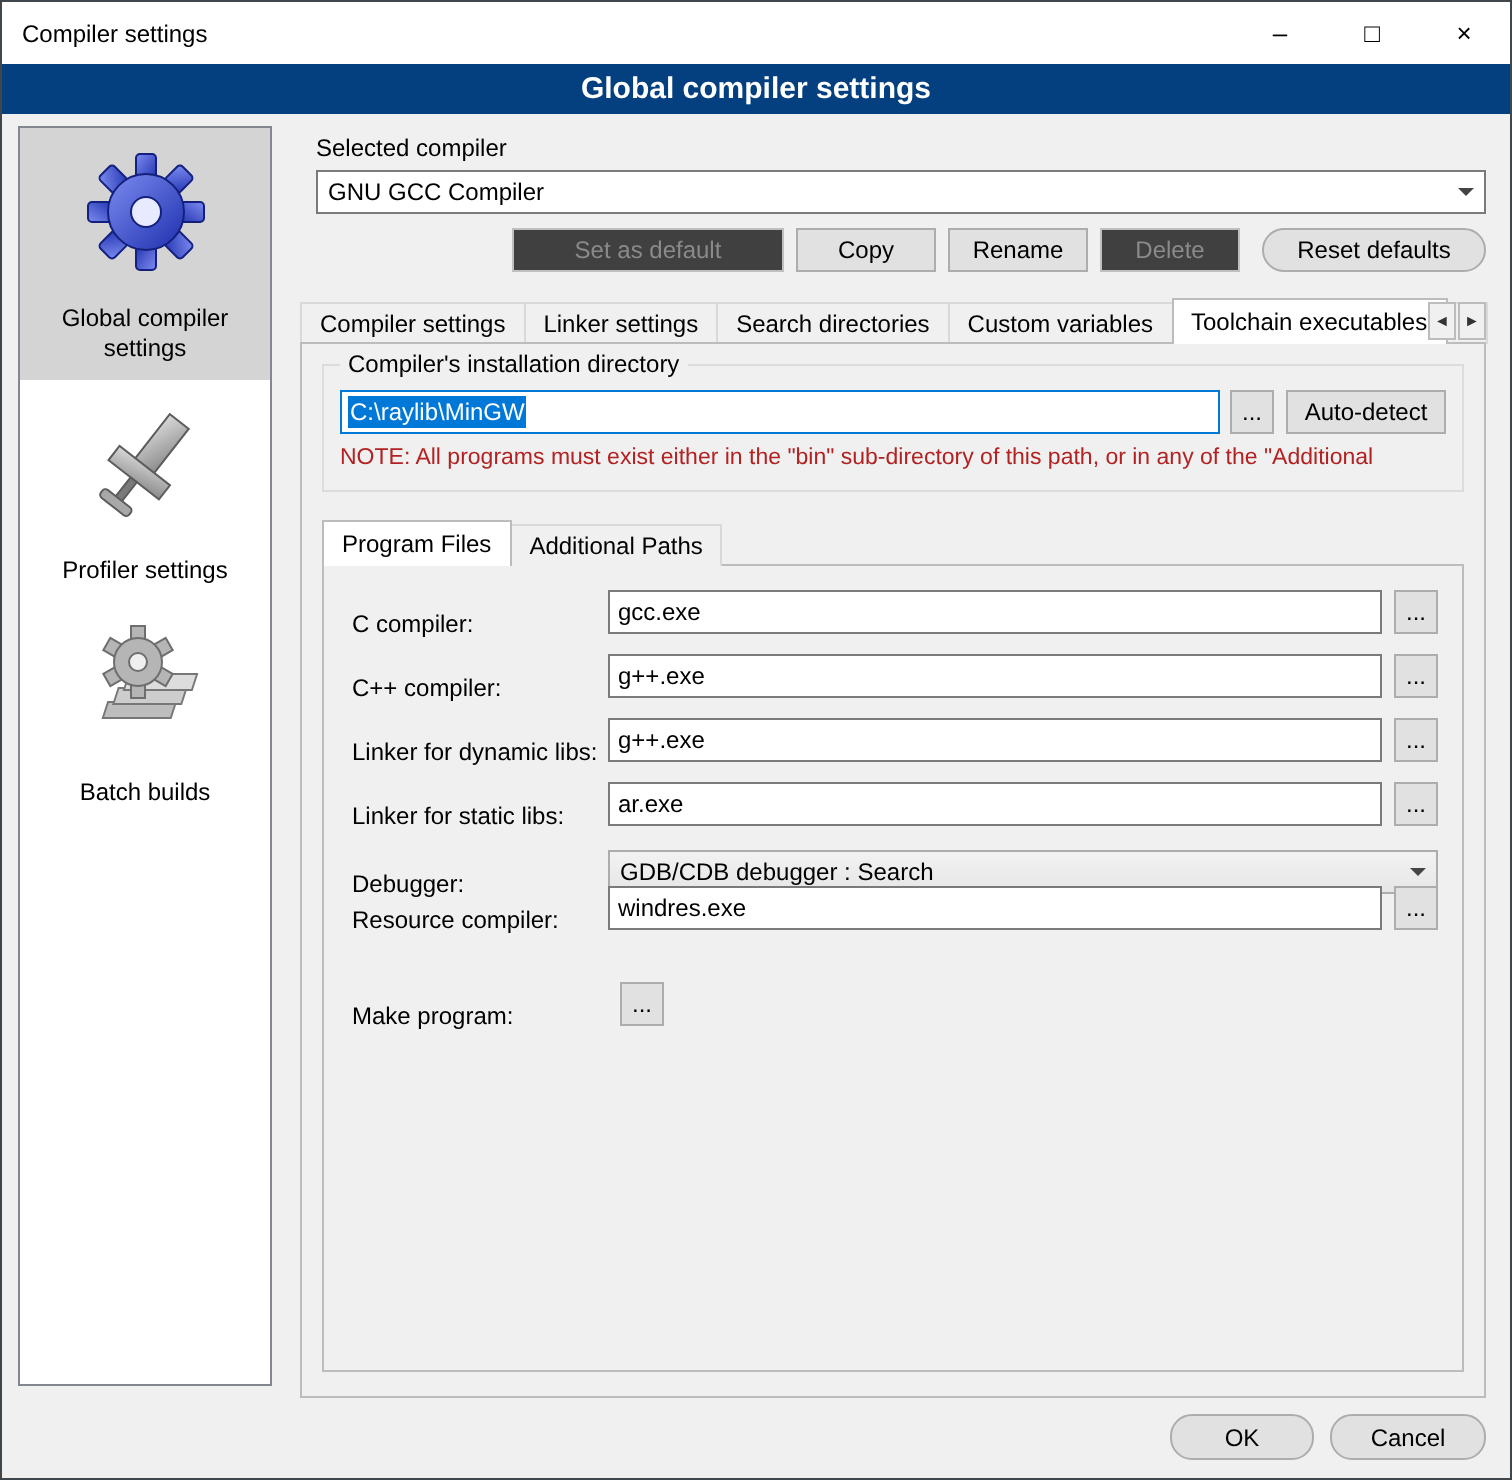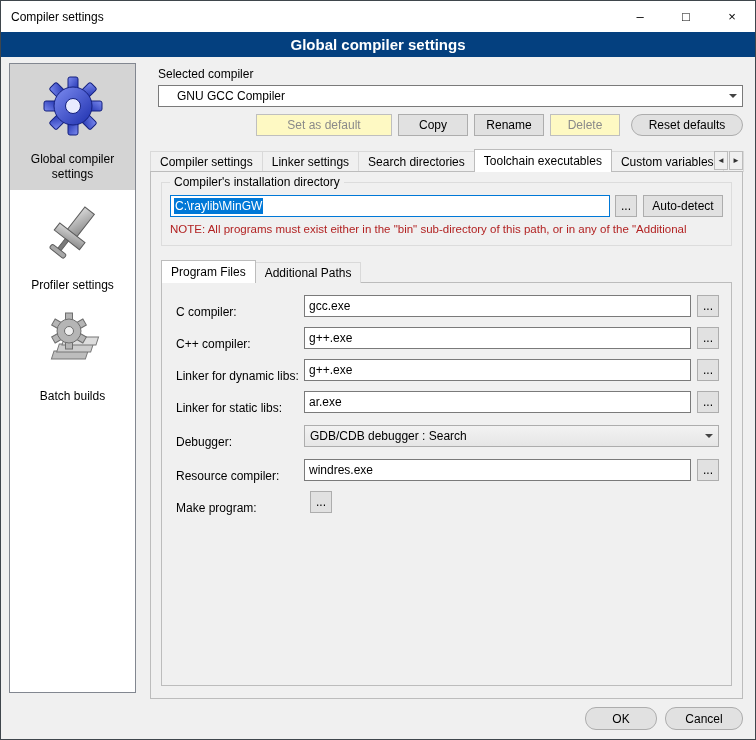--- a/index.html
+++ b/index.html
@@ -30,31 +30,31 @@
   .side-item.selected { background:#d4d4d4; }
   .side-item .icon64 { width:64px; height:64px; margin-bottom:14px; }
   .side-item .side-label { text-align:center; line-height:1.25; padding:0 4px; }
 
   
   .main { position:absolute; left:145px; top:62px; width:601px; height:636px; }
   .field-label { font-size:12px; }
   .lbl-selected-compiler { position:absolute; left:12px; top:4px; }
 
   .combo { position:absolute; height:22px; background:#fff; border:1px solid #7a7a7a;
-           display:flex; align-items:center; padding-left:18px; cursor:default; }
+           display:flex; align-items:center; padding-left:5px; cursor:default; }
   .combo-top { left:12px; top:22px; right:4px; }
   .combo .arrow { position:absolute; right:1px; top:1px; bottom:1px; width:17px;
                   display:flex; align-items:center; justify-content:center; }
   .combo .arrow::after { content:""; border:4px solid transparent; border-top-color:#444;
                          margin-top:4px; }
 
   .btn { height:22px; background:#e1e1e1; border:1px solid #adadad; font-size:12px;
          display:inline-flex; align-items:center; justify-content:center; cursor:default;
          font-family:inherit; }
-  .btn[disabled], .btn.disabled { color:#8a8a8a; background:#fef9c3; border-color:#bfbfbf; }
+  .btn[disabled], .btn.disabled { color:#8a8a8a; background:#404040; border-color:#bfbfbf; }
   .btn-row { position:absolute; left:12px; right:4px; top:51px; height:22px; display:flex; }
   .btn-row .b { margin-right:6px; }
   .w-set { width:136px; margin-left:98px; }
   .w-std { width:70px; }
   .w-reset { width:112px; margin-left:auto; margin-right:0;border-radius:11px; }
 
   
   .tabbar { position:absolute; left:4px; right:4px; top:86px; height:23px; display:flex;
             align-items:flex-end; }
   .tab { height:21px; padding:0 9px; display:flex; align-items:center; background:#f0f0f0;
@@ -202,22 +202,22 @@
       <button class="btn b w-std">Copy</button>
       <button class="btn b w-std">Rename</button>
       <button class="btn b w-std" disabled="">Delete</button>
       <button class="btn w-reset">Reset defaults</button>
     </div>
 
     <div class="tabbar">
       <div class="tab">Compiler settings</div>
       <div class="tab">Linker settings</div>
       <div class="tab">Search directories</div>
+      <div class="tab">Custom variables</div>
       <div class="tab active">Toolchain executables</div>
-      <div class="tab">Custom variables</div>
       <div class="tab clipped">Buil</div>
       <div class="tab-scroll">
         <div class="sbtn">◄</div>
         <div class="sbtn">►</div>
       </div>
     </div>
 
     <div class="tabpage">
 
       <div class="groupbox">
@@ -264,21 +264,21 @@
         </div>
 
         <div class="frow" style="top:142px">
           <div class="flabel">Debugger:</div>
           <div class="fcombo">
             <span>GDB/CDB debugger : Search</span>
             <span class="arrow"></span>
           </div>
         </div>
 
-        <div class="frow" style="top:176px">
+        <div class="frow" style="top:160px">
           <div class="flabel">Resource compiler:</div>
           <input class="tinput" value="windres.exe" style="">
           <button class="btn mini-btn">...</button>
         </div>
 
         <div class="frow" style="top:208px">
           <div class="flabel">Make program:</div>
           <button class="btn mini-btn">...</button>
         </div>
 

